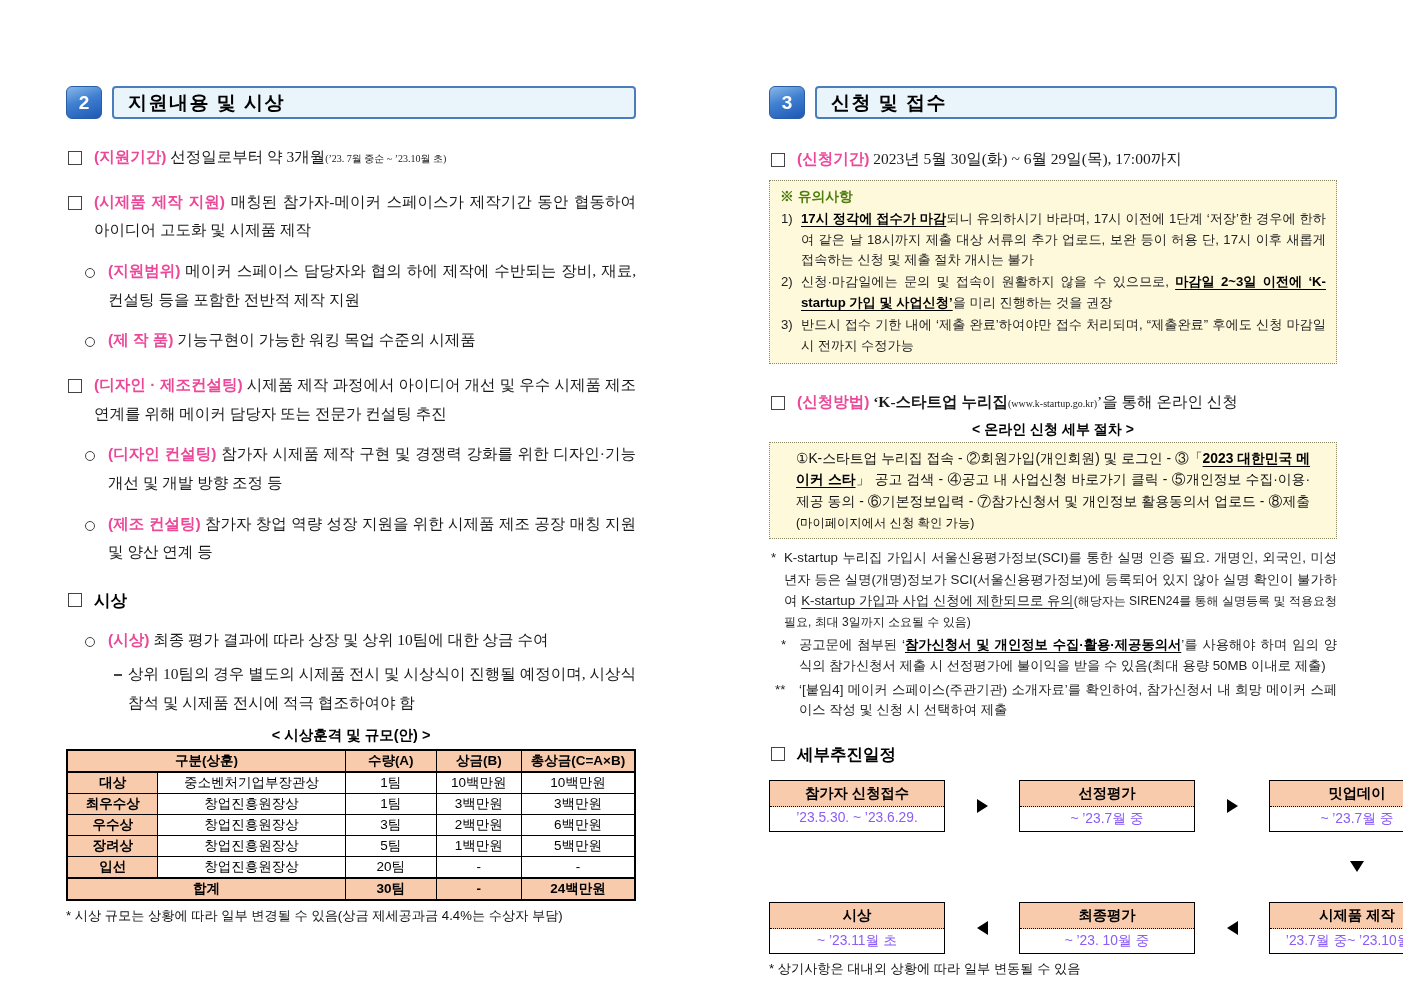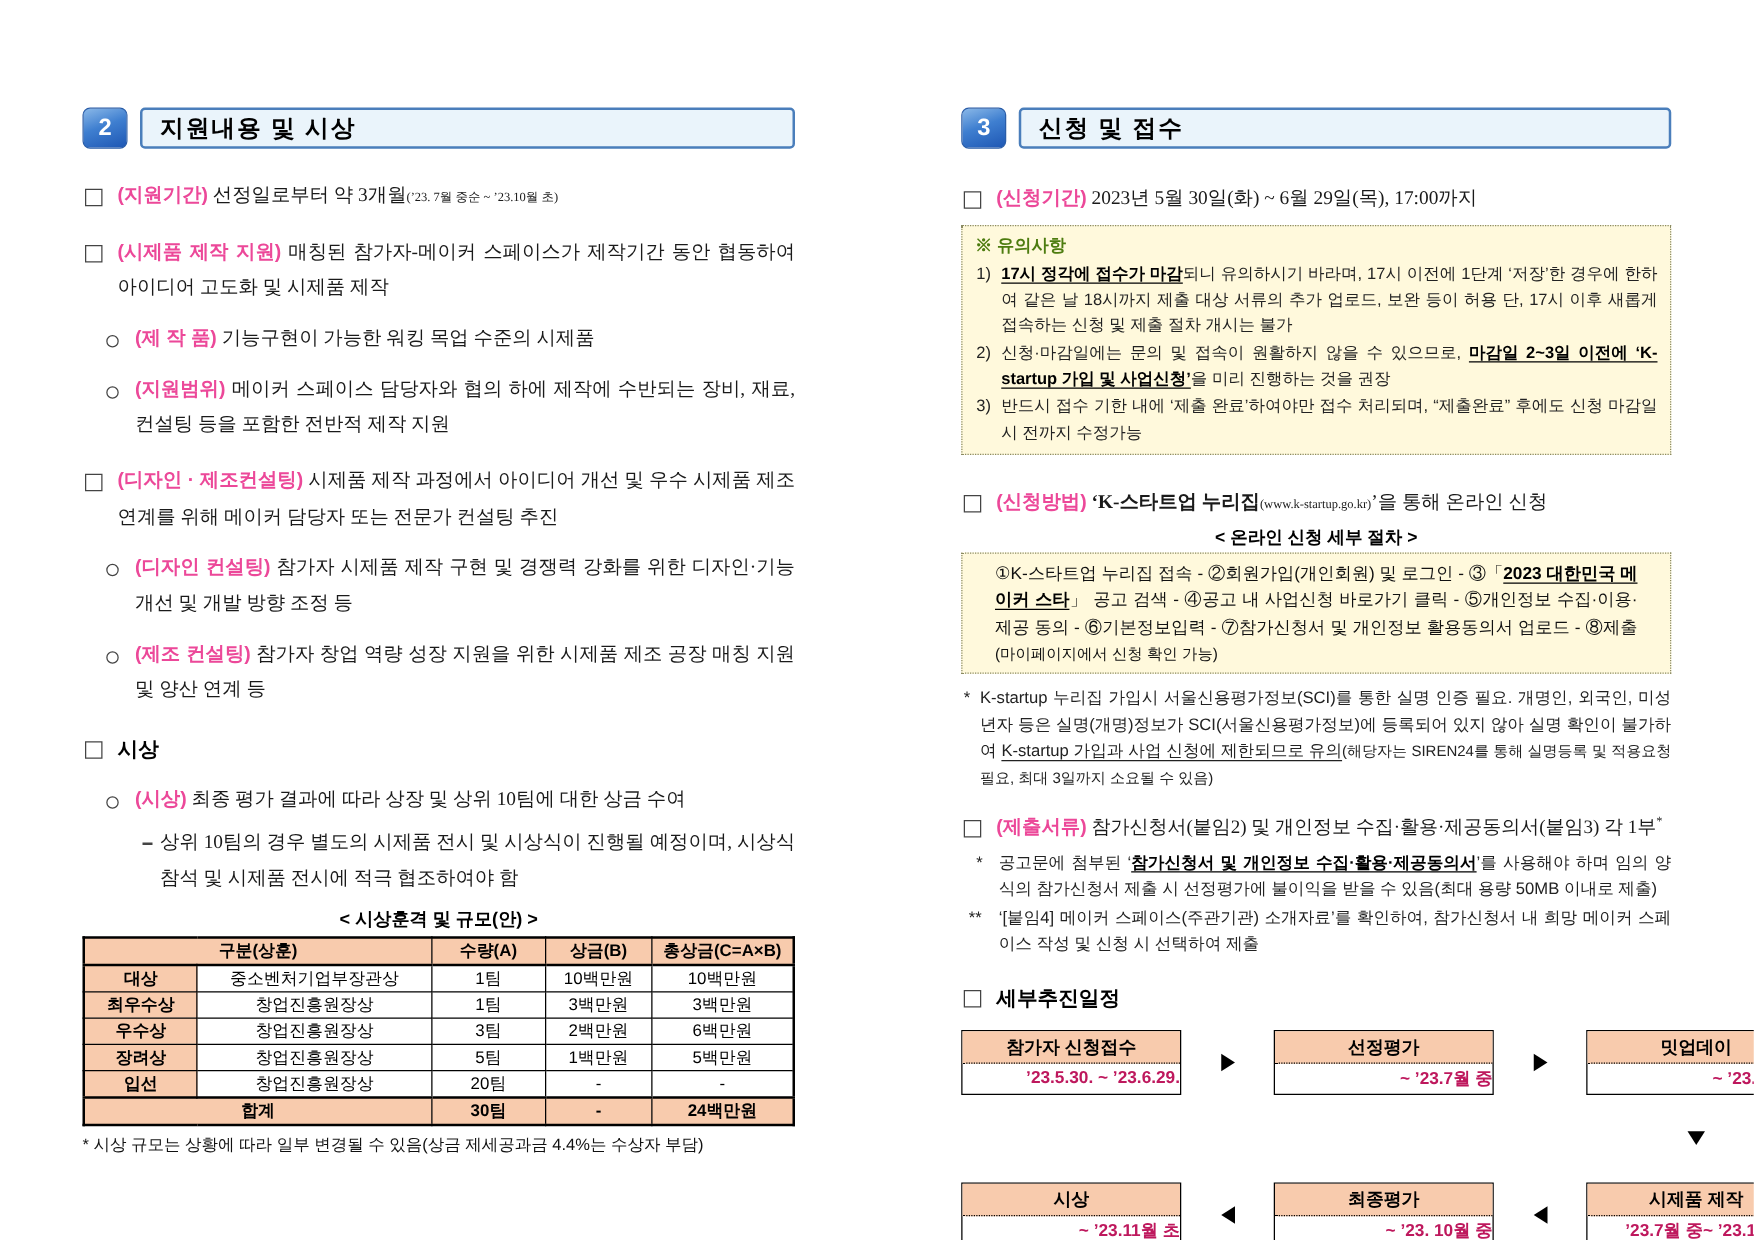--- a/index.html
+++ b/index.html
@@ -69,21 +69,21 @@
   .docnote{position:relative;padding-left:30px;font-family:"Liberation Sans",sans-serif;
            font-size:13.3px;line-height:1.55;text-align:justify;color:#222;margin-top:3px;}
   .docnote .marker{position:absolute;left:12px;}
   .docnote.dbl .marker{left:6px;}
 
   
   .flow{display:grid;grid-template-columns:176px 20px 176px 20px 176px;margin-top:10px;gap:27px;}
   .fbox{border:1.3px solid #000;}
   .fb-t{background:#F8CBAD;border-bottom:1.5px dotted #000;text-align:center;font-weight:bold;
         font-family:"Liberation Sans",sans-serif;font-size:14.3px;padding:3px 0;color:#000;}
-  .fb-d{text-align:right;font-family:"Liberation Sans",sans-serif;font-size:13.8px;padding:3px 0;color:#be185d;white-space:nowrap;font-weight:bold;}
+  .fb-d{text-align:center;font-family:"Liberation Sans",sans-serif;font-size:13.8px;padding:3px 0;color:#8b5cf6;white-space:nowrap;}
   .acell{display:flex;align-items:center;justify-content:center;}
   .arow{height:16px;}
   .tri-r{width:0;height:0;border-top:7px solid transparent;border-bottom:7px solid transparent;border-left:11px solid #000;}
   .tri-l{width:0;height:0;border-top:7px solid transparent;border-bottom:7px solid transparent;border-right:11px solid #000;}
   .tri-d{width:0;height:0;border-left:7px solid transparent;border-right:7px solid transparent;border-top:11px solid #000;margin:2px auto 0 auto;}
 </style>
 </head>
 <body>
 
 <div class="col col-left">
@@ -100,28 +100,28 @@
   </div>
 
   <div class="item lvl1 mt16">
     <span class="cb"></span>
     <span class="lbl">(시제품 제작 지원)</span>
     <span>매칭된 참가자-메이커 스페이스가 제작기간 동안 협동하여 아이디어 고도화 및 시제품 제작</span>
   </div>
 
   <div class="item lvl2 mt12">
     <span class="ring"></span>
+    <span class="lbl">(지원범위)</span>
+    <span>메이커 스페이스 담당자와 협의 하에 제작에 수반되는 장비, 재료, 컨설팅 등을 포함한 전반적 제작 지원</span>
+  </div>
+
+  <div class="item lvl2 mt12">
+    <span class="ring"></span>
     <span class="lbl">(제 작 품)</span>
     <span>기능구현이 가능한 워킹 목업 수준의 시제품</span>
-  </div>
-
-  <div class="item lvl2 mt12">
-    <span class="ring"></span>
-    <span class="lbl">(지원범위)</span>
-    <span>메이커 스페이스 담당자와 협의 하에 제작에 수반되는 장비, 재료, 컨설팅 등을 포함한 전반적 제작 지원</span>
   </div>
 
   <div class="item lvl1 mt16">
     <span class="cb"></span>
     <span class="lbl">(디자인 · 제조컨설팅)</span>
     <span>시제품 제작 과정에서 아이디어 개선 및 우수 시제품 제조 연계를 위해 메이커 담당자 또는 전문가 컨설팅 추진</span>
   </div>
 
   <div class="item lvl2 mt12">
     <span class="ring"></span>
@@ -247,25 +247,20 @@
 
   <div class="procbox">
     <span>①K-스타트업 누리집 접속 - ②회원가입(개인회원) 및 로그인 - ③「</span><span class="bu">2023 대한민국 메이커 스타</span><span>」 공고 검색 - ④공고 내 사업신청 바로가기 클릭 - ⑤개인정보 수집·이용·제공 동의 - ⑥기본정보입력 - ⑦참가신청서 및 개인정보 활용동의서 업로드 - ⑧제출</span><span class="proc-small">(마이페이지에서 신청 확인 가능)</span>
   </div>
 
   <div class="scinote mt8">
     <span class="marker">*</span>
     <span>K-startup 누리집 가입시 서울신용평가정보(SCI)를 통한 실명 인증 필요. 개명인, 외국인, 미성년자 등은 실명(개명)정보가 SCI(서울신용평가정보)에 등록되어 있지 않아 실명 확인이 불가하여 </span><span class="u">K-startup 가입과 사업 신청에 제한되므로 유의</span><span class="note-small">(해당자는 SIREN24를 통해 실명등록 및 적용요청 필요, 최대 3일까지 소요될 수 있음)</span>
   </div>
 
-  <div class="item lvl1 mt16 docline">
-    <span class="cb"></span>
-    <span class="lbl">(제출서류)</span>
-    <span class="txt">참가신청서(붙임2) 및 개인정보 수집·활용·제공동의서(붙임3) 각 1부</span><sup>*</sup>
-  </div>
 
   <div class="docnote">
     <span class="marker">*</span>
     <span>공고문에 첨부된 ‘</span><span class="bu">참가신청서 및 개인정보 수집·활용·제공동의서</span><span>’를 사용해야 하며 임의 양식의 참가신청서 제출 시 선정평가에 불이익을 받을 수 있음(최대 용량 50MB 이내로 제출)</span>
   </div>
 
   <div class="docnote dbl">
     <span class="marker">**</span>
     <span>‘[붙임4] 메이커 스페이스(주관기관) 소개자료’를 확인하여, 참가신청서 내 희망 메이커 스페이스 작성 및 신청 시 선택하여 제출</span>
   </div>

